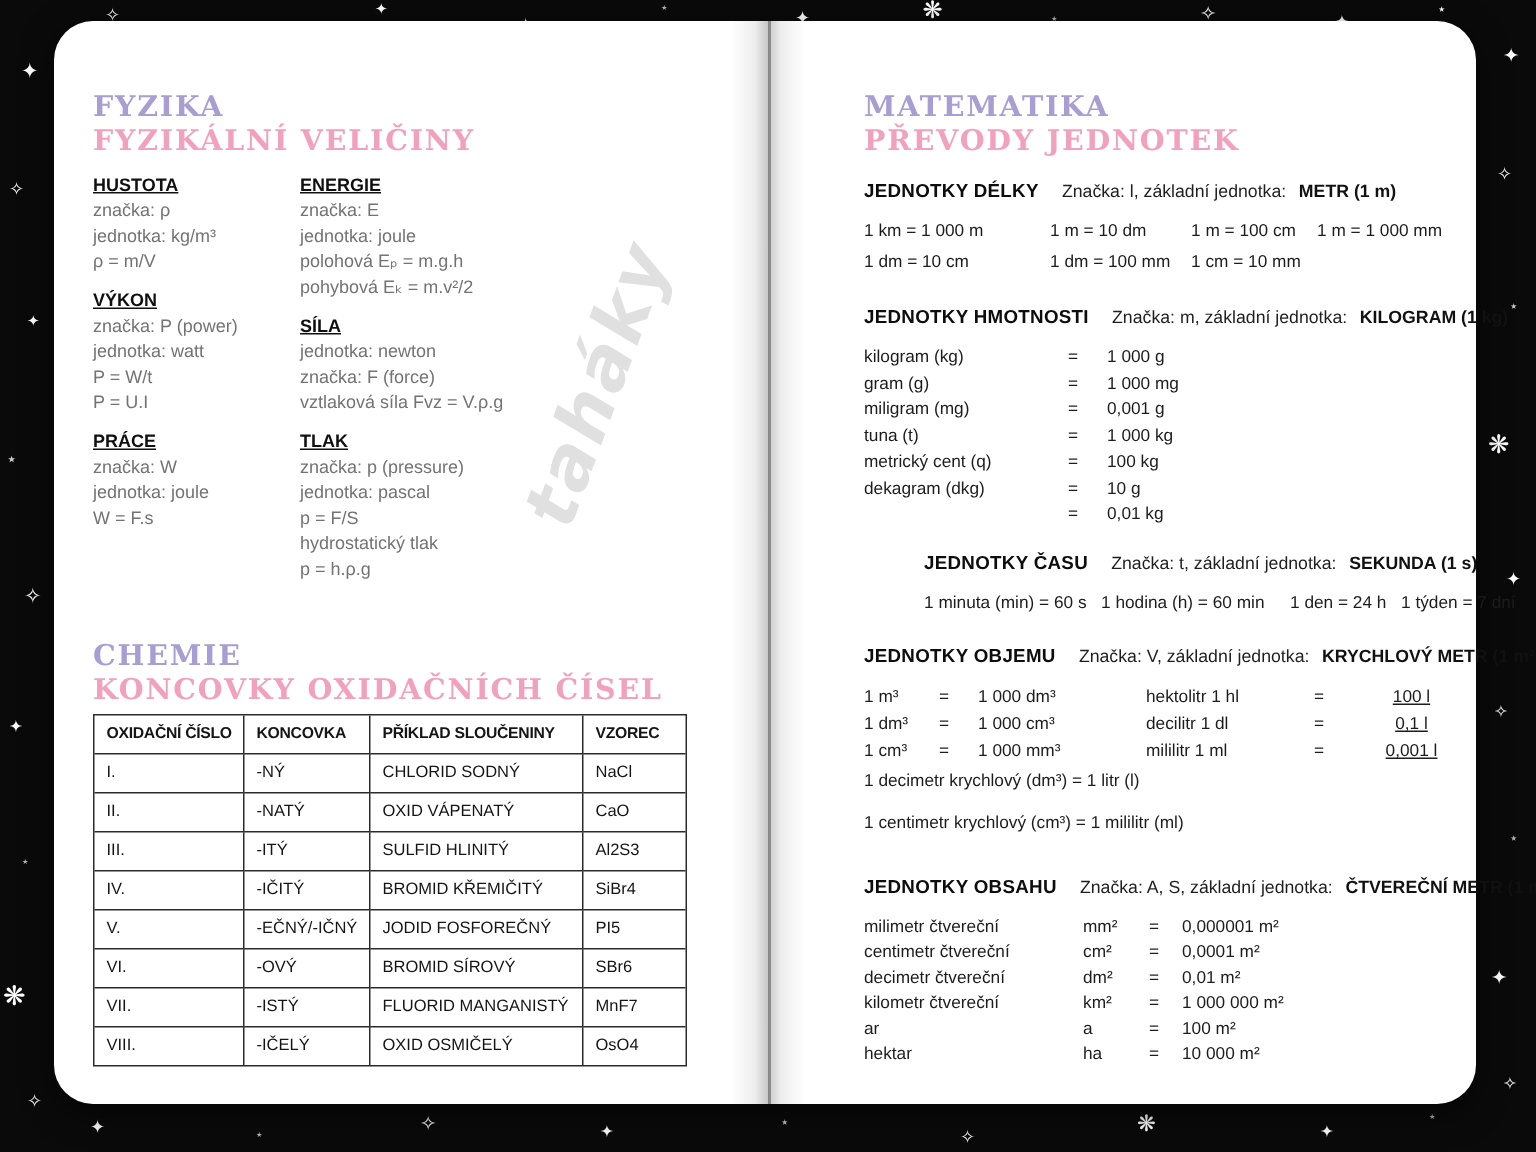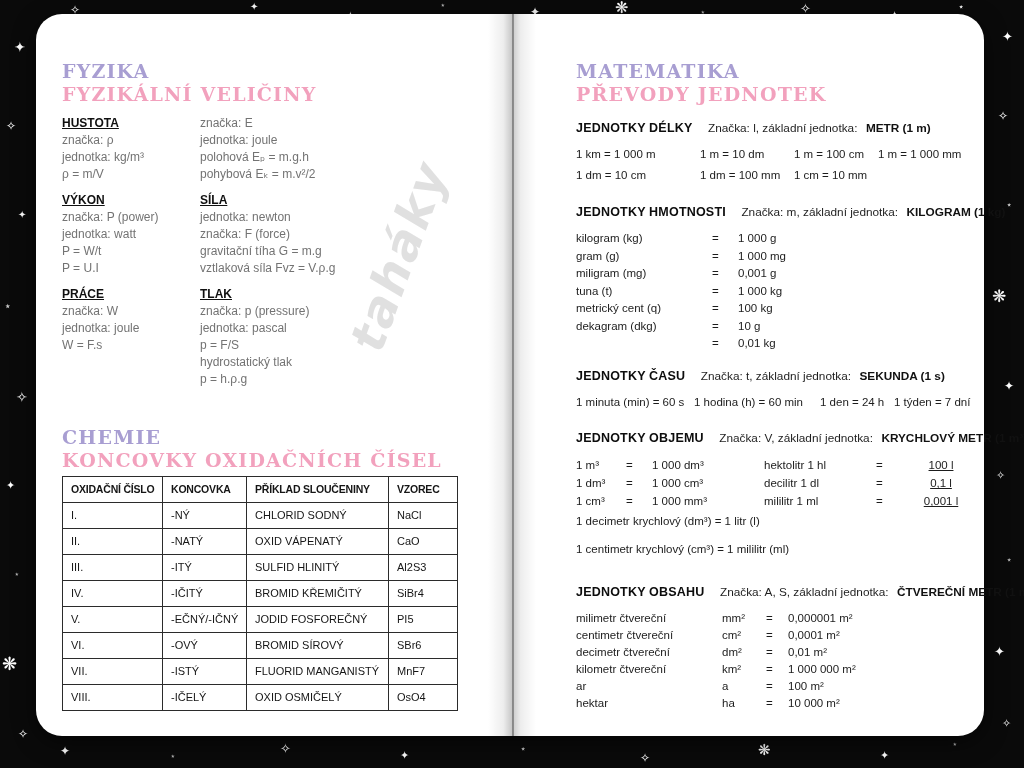--- a/index.html
+++ b/index.html
@@ -63,21 +63,21 @@
     padding:6px 5px 6px 8px;font-size:11px;line-height:13px;color:#151515;
     border-right:1.6px solid #2b2b2b;border-bottom:1.6px solid #2b2b2b;
   }
   .chem-table .trow .tcell:last-child{border-right:none;}
   .chem-body .trow:last-child .tcell{border-bottom:none;}
   .chem-head .tcell{font-weight:700;font-size:10.5px;letter-spacing:-.2px;}
 
   .sec{position:absolute;left:0;width:100%;}
   .sec-length{top:104px;}
   .sec-mass{top:188px;}
-  .sec-time{top:352px;}
+  .sec-time{top:352px;margin-left:40px;}
   .sec-volume{top:414px;}
   .sec-area{top:568px;}
   .sec-head{white-space:nowrap;}
   .sec-title{font-weight:700;font-size:12.5px;color:#0d0d0d;letter-spacing:.2px;}
   .sec-note{font-size:11.8px;margin-left:11px;color:#1e1e1e;}
   .sec-unit{font-size:11.8px;font-weight:700;margin-left:4px;color:#111;}
 
   .grid{margin-top:10px;font-size:11.5px;color:#1c1c1c;}
   .grid .trow{display:grid;line-height:17.5px;}
   .len-grid .trow{grid-template-columns:124px 94px 84px 1fr;margin-bottom:3px;}
@@ -158,30 +158,30 @@
             </div>
             <div class="def-block">
               <div class="def-head">PRÁCE</div>
               <div class="def-line">značka: W</div>
               <div class="def-line">jednotka: joule</div>
               <div class="def-line">W = F.s</div>
             </div>
           </div>
         <div class="phys-col col2">
             <div class="def-block">
+              <div class="def-head">ENERGIE</div>
               <div class="def-line">značka: E</div>
               <div class="def-line">jednotka: joule</div>
               <div class="def-line">polohová Eₚ = m.g.h</div>
               <div class="def-line">pohybová Eₖ = m.v²/2</div>
             </div>
             <div class="def-block">
               <div class="def-head">SÍLA</div>
               <div class="def-line">jednotka: newton</div>
               <div class="def-line">značka: F (force)</div>
-              <div class="def-line">gravitační tíha G = m.g</div>
               <div class="def-line">vztlaková síla Fvz = V.ρ.g</div>
             </div>
             <div class="def-block">
               <div class="def-head">TLAK</div>
               <div class="def-line">značka: p (pressure)</div>
               <div class="def-line">jednotka: pascal</div>
               <div class="def-line">p = F/S</div>
               <div class="def-line">hydrostatický tlak</div>
               <div class="def-line">p = h.ρ.g</div>
             </div>

